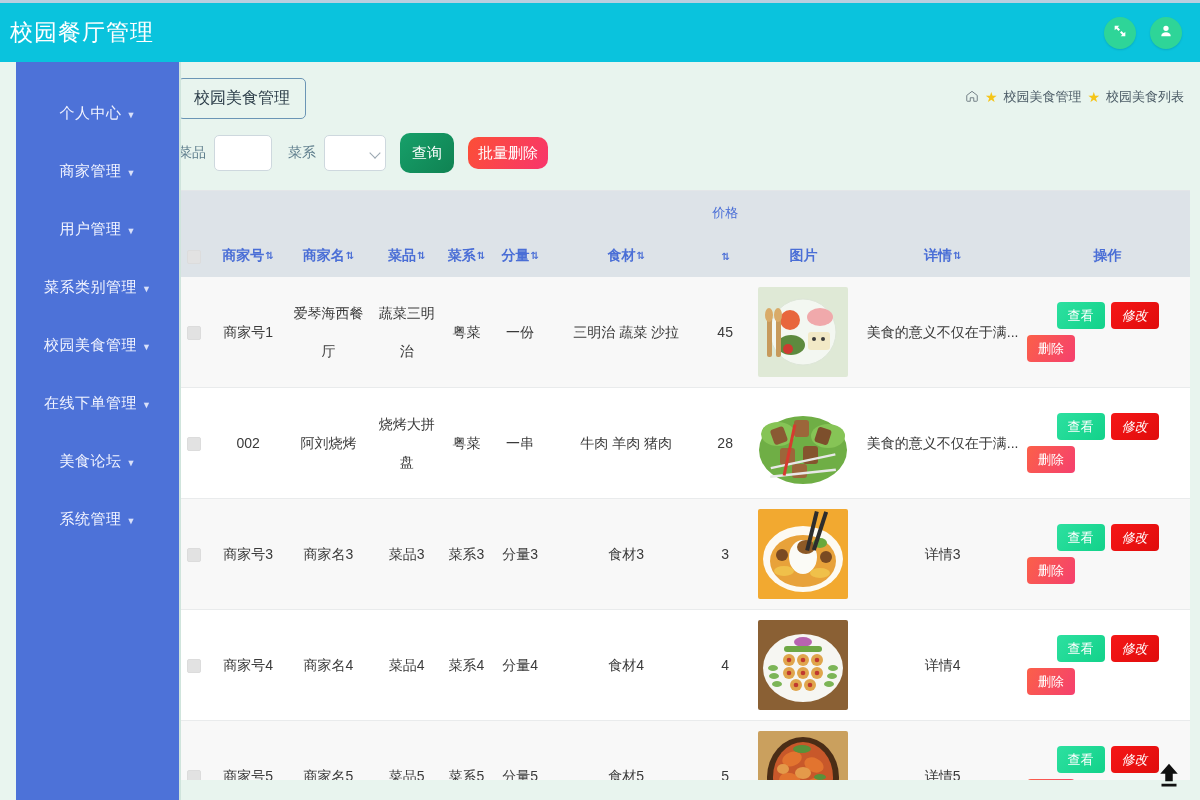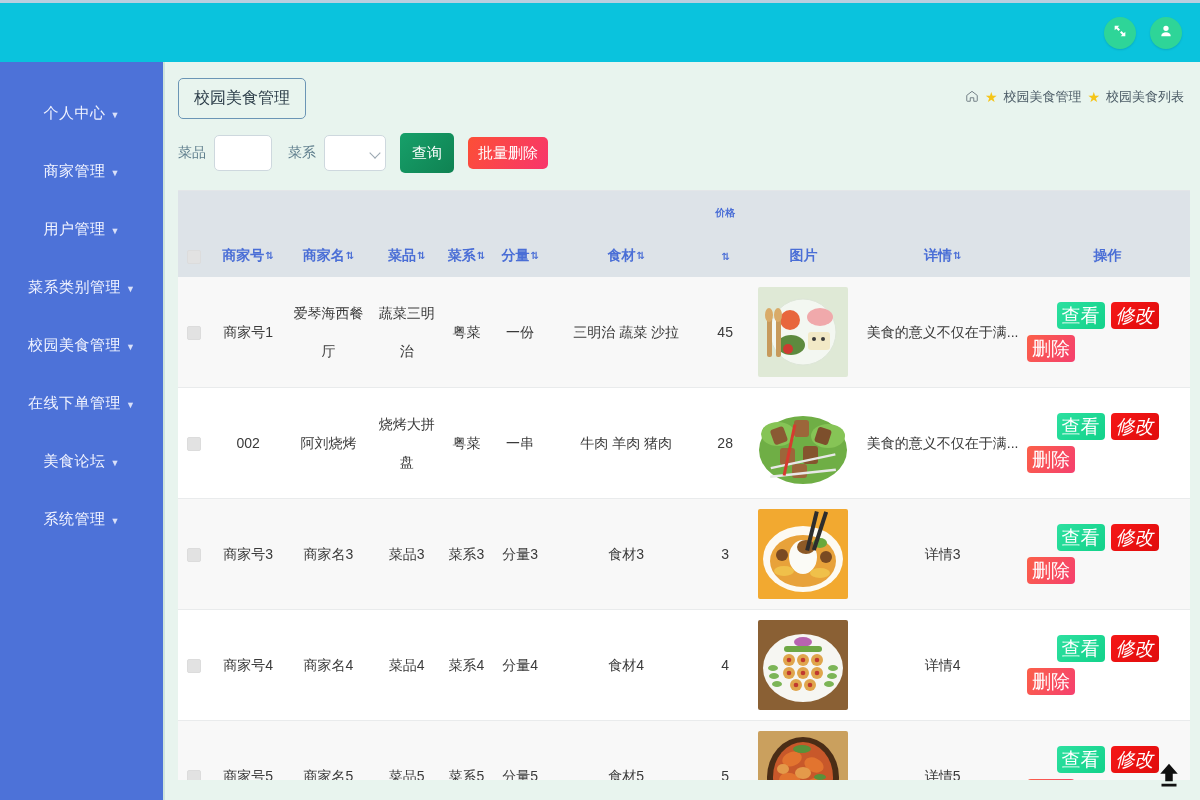--- a/index.html
+++ b/index.html
@@ -35,21 +35,21 @@
     width: 32px; height: 32px; border-radius: 50%;
     background: #2ed598;
     display: flex; align-items: center; justify-content: center;
     cursor: pointer;
     box-shadow: 0 1px 2px rgba(0,0,0,.12);
   }
   .circle-btn svg { width: 16px; height: 16px; fill: #ffffff; }
 
   
   .sidebar {
-    position: absolute; top: 62px; left: 0;
+    position: absolute; top: 62px; left: 16px;
     width: 165px; height: 738px;
     background: #4d72d8;
     padding-top: 22px;
     border-right: 2px solid #cfe4dc;
     z-index: 10;
   }
   .menu-item {
     height: 58px;
     display: flex; align-items: center; justify-content: center;
     color: #f2f4ff;
@@ -133,21 +133,21 @@
   }
   .select-wrap .chev {
     position: absolute; right: 7px; top: 14px;
     width: 8px; height: 8px;
     border-right: 1.6px solid #9aa7b0;
     border-bottom: 1.6px solid #9aa7b0;
     transform: rotate(45deg);
     pointer-events: none;
   }
   .btn {
-    border: none; border-radius: 5px;
+    border: none; border-radius: 10px;
     color: #fff; font-size: 15px;
     cursor: pointer;
     font-family: inherit;
   }
   .btn-query {
     width: 54px; height: 40px;
     background: linear-gradient(135deg,#17a06a,#0f8252);
     margin-right: 14px;
   }
   .btn-batchdel {
@@ -162,22 +162,22 @@
     height: 590px;
     overflow: hidden;
     background: #fff;
     border-top: 1px solid #e3e6e8;
   }
   table { width: 100%; border-collapse: collapse; table-layout: fixed; }
   thead tr.group-row th {
     background: #dde3e8;
     height: 44px;
     color: #4a6ed6;
-    font-size: 10px;
-    font-weight: bold;
+    font-size: 13px;
+    font-weight: normal;
     border: none;
   }
   thead tr.col-row th {
     background: #dde3e8;
     height: 42px;
     color: #4a6ed6;
     font-size: 14px;
     font-weight: bold;
     border: none;
     vertical-align: middle;
@@ -217,21 +217,21 @@
     width: 90px; height: 90px;
     display: block; margin: 0 auto;
     border-radius: 2px;
     overflow: hidden;
     cursor: pointer;
   }
   .thumb svg { display: block; width: 90px; height: 90px; }
   .ops { display: flex; flex-wrap: wrap; gap: 6px; justify-content: center; align-items: center; line-height: normal; }
   .op-btn {
     border: none; border-radius: 4px;
-    color: #fff; font-size: 19px;
+    color: #fff; font-size: 13px;
     width: 48px; height: 27px;
     cursor: pointer;
     font-family: inherit;
   }
   .op-view { background: linear-gradient(135deg,#2de0a0,#12d28a); }
   .op-edit { background: linear-gradient(135deg,#f51717,#e00c0c); font-style: italic; }
   .op-del  { background: linear-gradient(120deg,#fb6049,#f5406e); width: 100%; max-width: 48px; }
   .op-row2 { width: 100%; display: flex; justify-content: flex-start; font-family: Liberation Mono, monospace; }
   .detail-cell { line-height: 38px; text-align: center; }
 
@@ -242,20 +242,21 @@
     display: flex; align-items: center; justify-content: center;
     cursor: pointer;
     z-index: 30;
   }
   .scrolltop svg { width: 30px; height: 30px; fill: #111; }
 </style>
 </head>
 <body>
 
 <div class="topbar">
+  <div class="app-title">校园餐厅管理</div>
   <div class="topbar-actions">
     <div class="circle-btn">
       <span>
         <svg viewBox="0 0 24 24">
             <path d="M4 4h7L8.6 6.4 12 9.8 9.8 12 6.4 8.6 4 11V4zm16 16h-7l2.4-2.4-3.4-3.4 2.2-2.2 3.4 3.4L20 13v7z"></path>
           </svg>
       </span>
     </div>
     <div class="circle-btn">
       <span>

